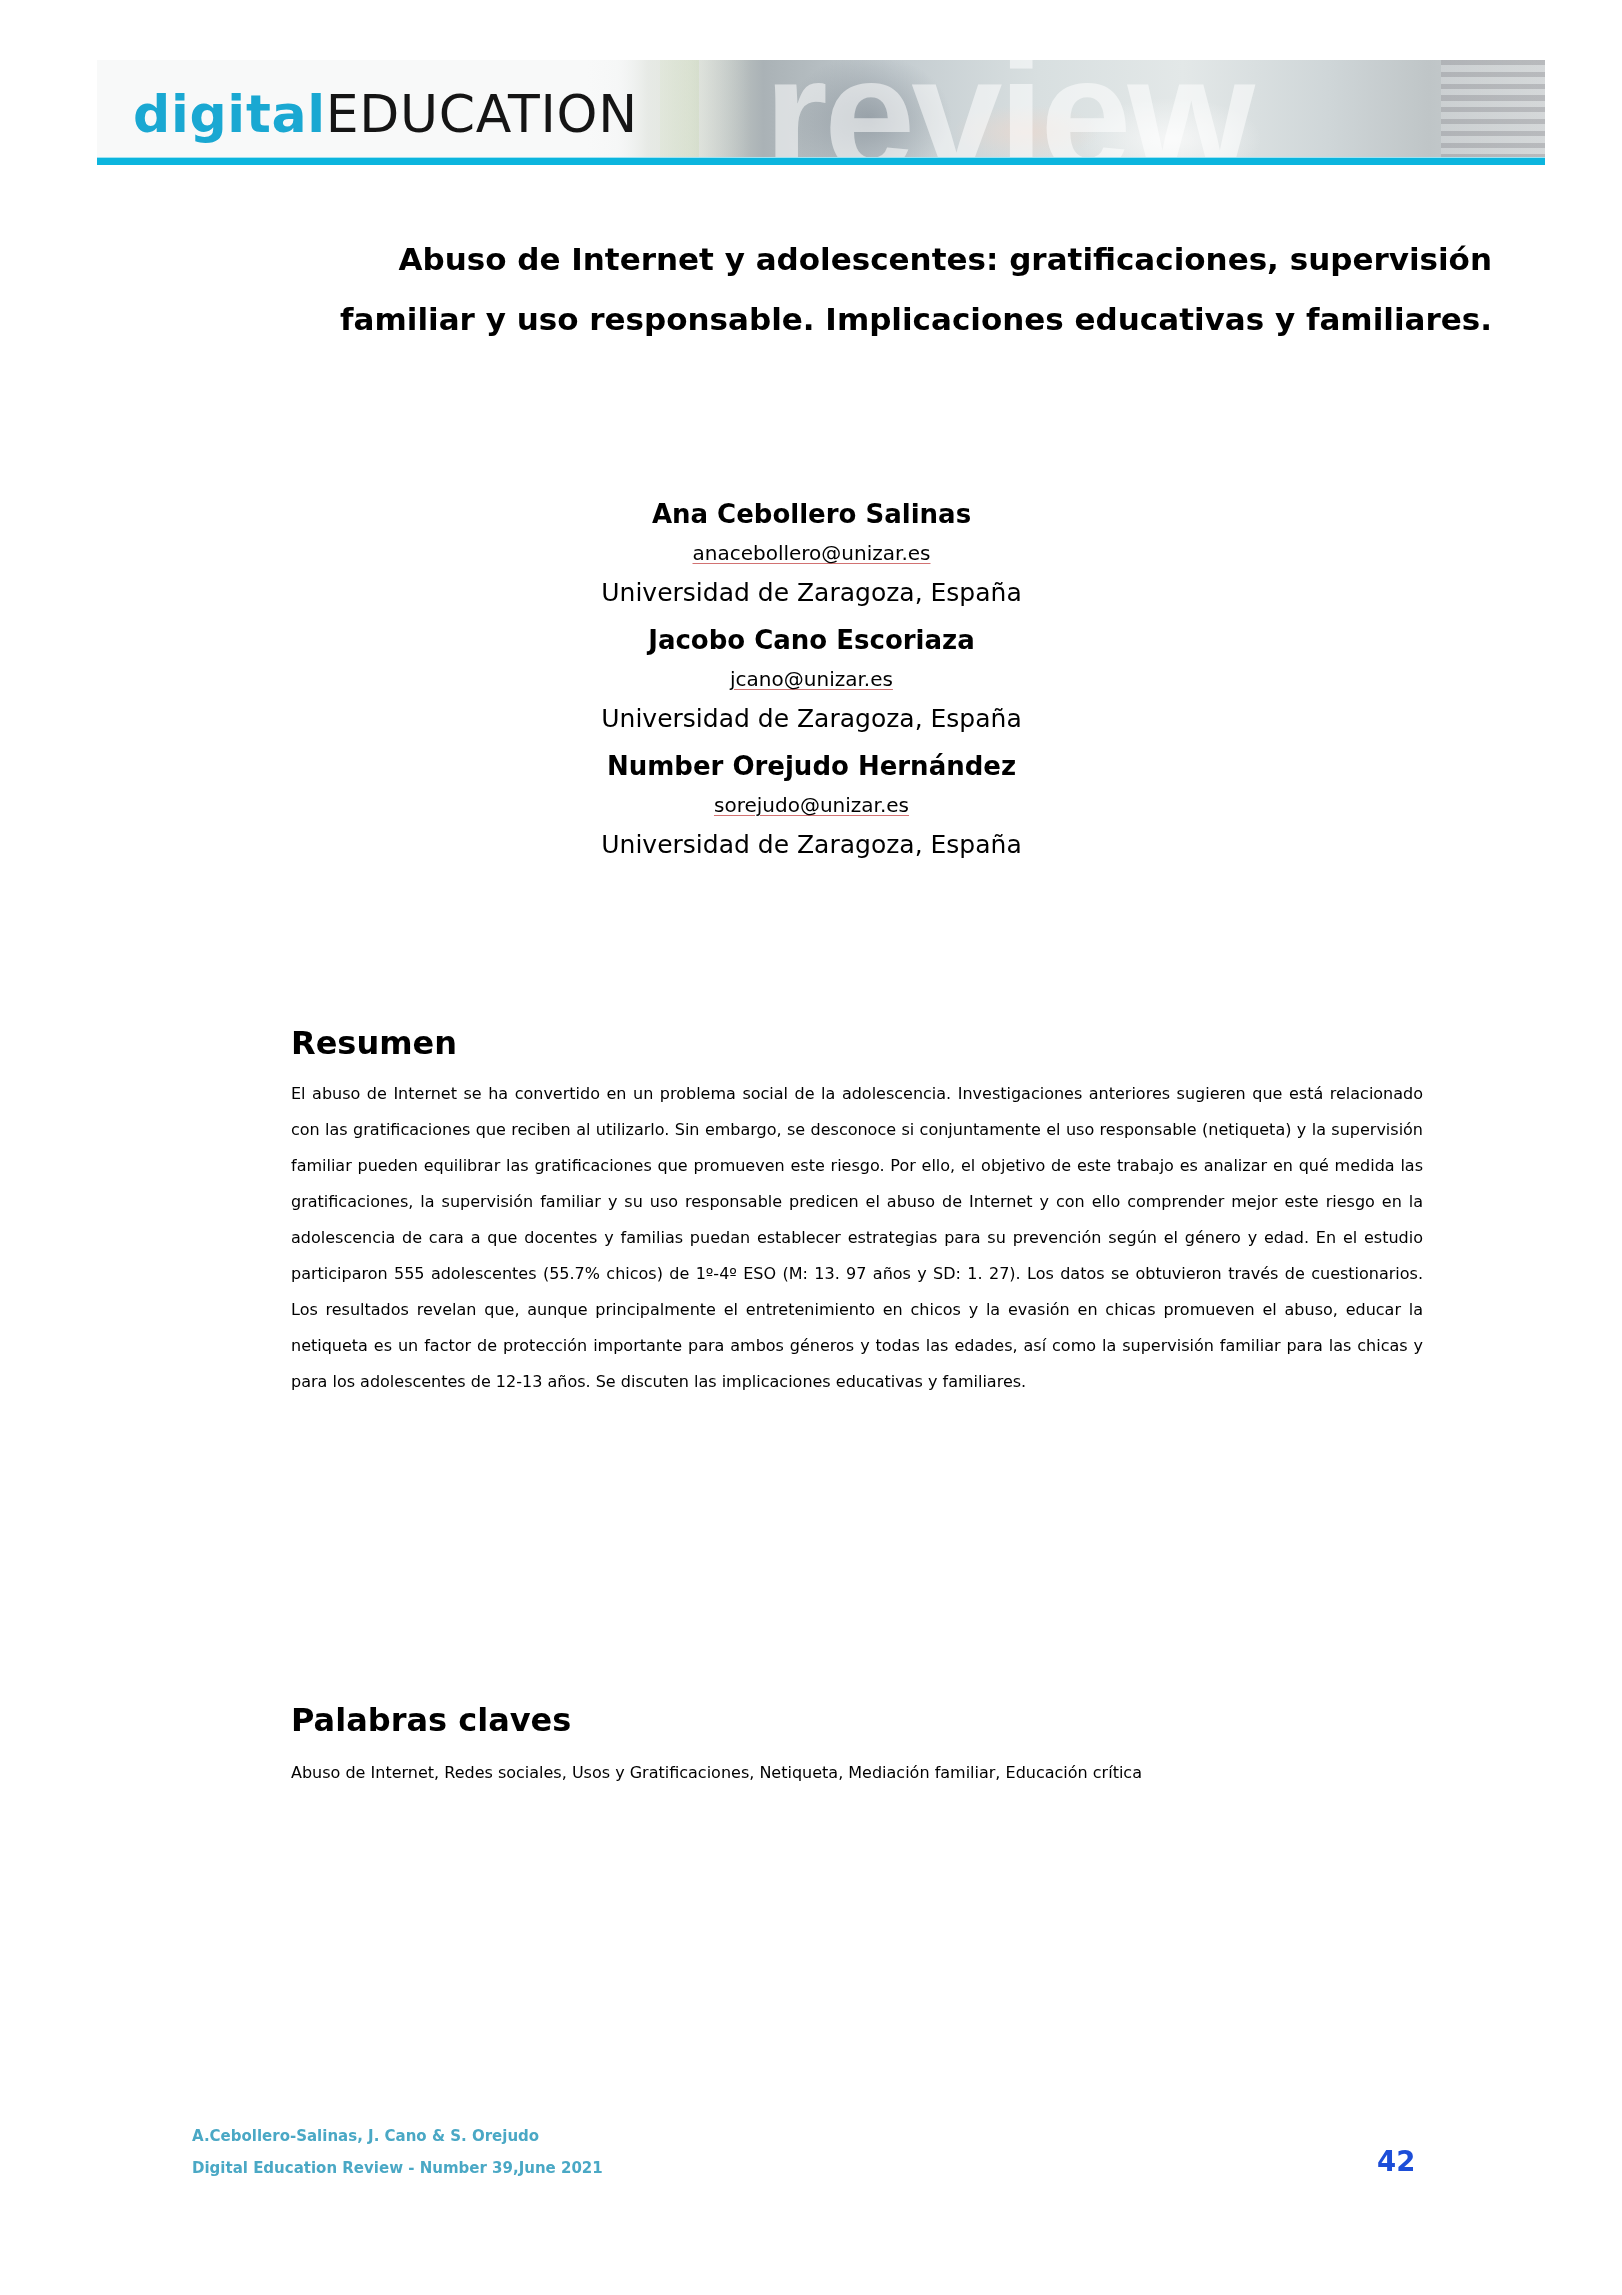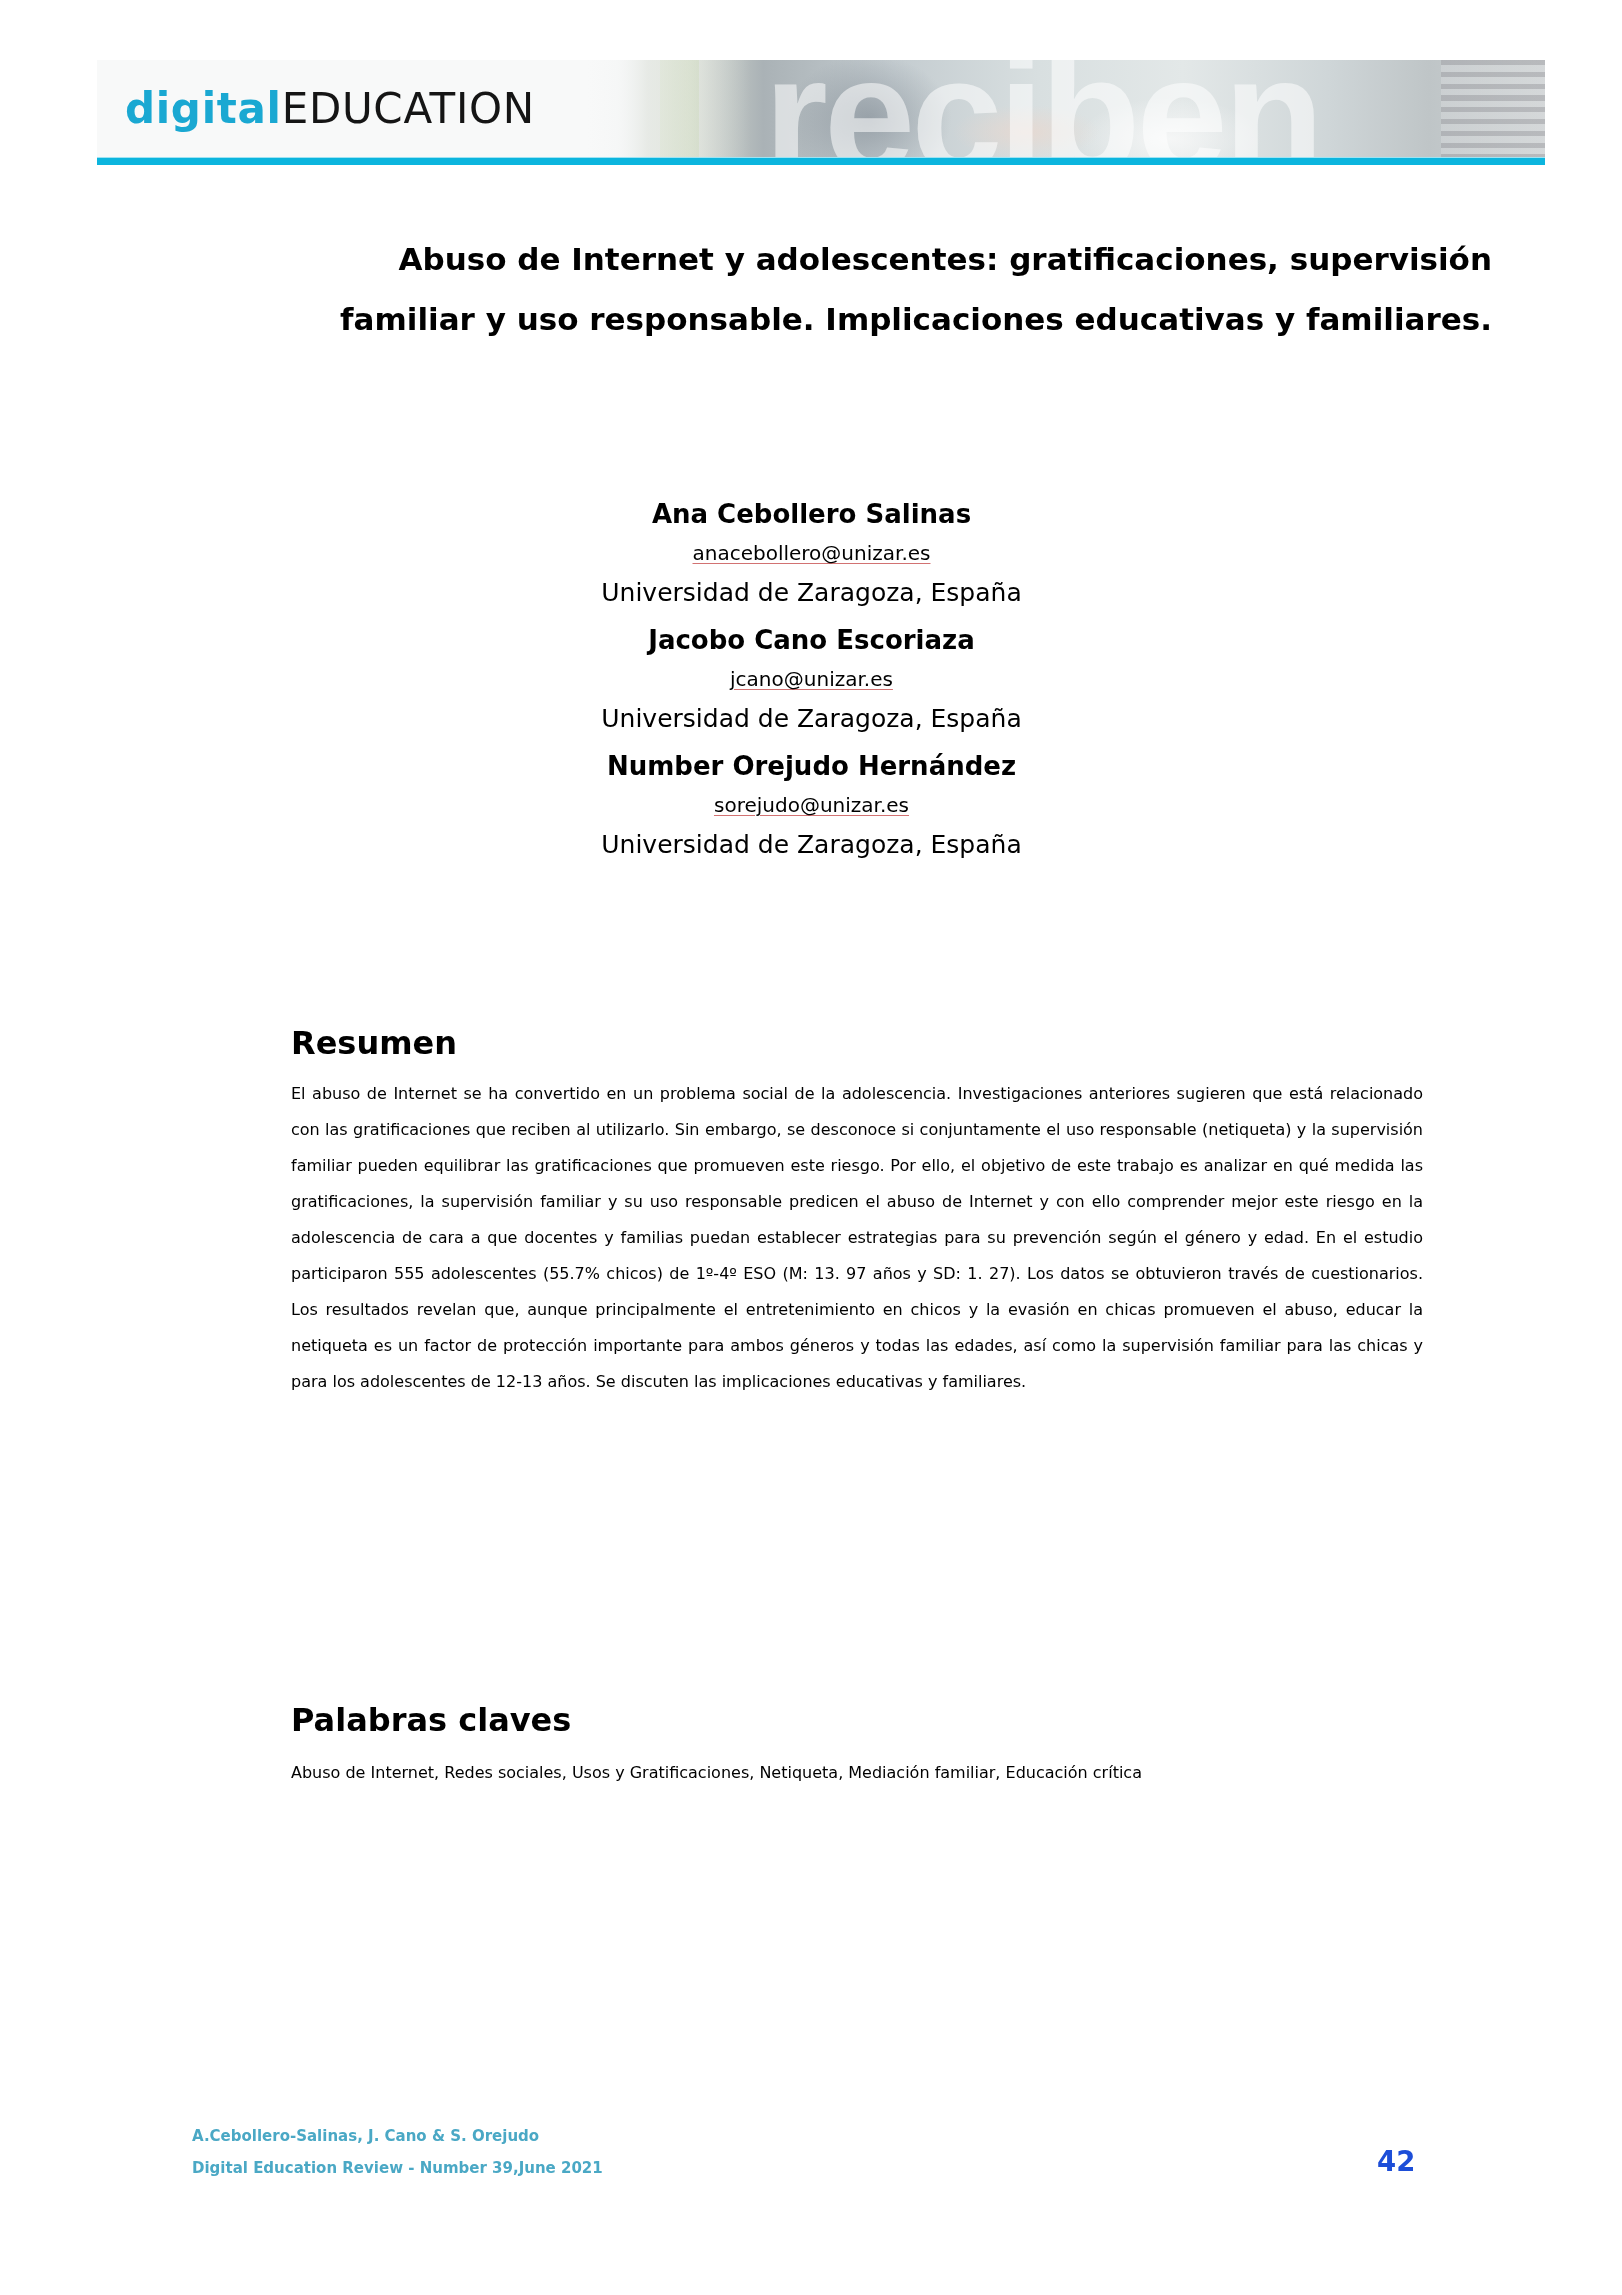--- a/index.html
+++ b/index.html
@@ -29,21 +29,21 @@
     position: absolute; left: 0; top: 0; width: 654px; height: 99px;
     background: linear-gradient(90deg, rgba(248,249,249,1) 0%, rgba(248,249,249,1) 75%, rgba(248,249,249,0) 100%);
   }
   .banner-watermark {
     position: absolute; left: 667px; top: -27.5px;
     font-family: "Liberation Sans", sans-serif; font-weight: bold;
     font-size: 164px; letter-spacing: -3.9px; line-height: 1;
     color: rgba(255,255,255,0.55);
   }
   .logo {
-    position: absolute; left: 28px; top: 27.5px; font-size: 42px; line-height: 1;
+    position: absolute; left: 36px; top: 27.5px; font-size: 52px; line-height: 1;
     font-family: "DejaVu Sans", sans-serif; letter-spacing: 0.7px; white-space: nowrap;
   }
   .logo .digital { color: #1aa8d2; font-weight: bold; }
   .logo .education { color: #151515; }
   .banner-bar {
     position: absolute; left: 97px; top: 158px; width: 1448px; height: 7.2px;
     background: #0cb5de;
   }
   .banner-bar-light {
     position: absolute; left: 97px; top: 157px; width: 1448px; height: 1.3px;
@@ -83,21 +83,21 @@
     position: absolute; left: 1377px; top: 2145px; color: #1d4ed8;
     font-weight: bold; font-size: 27.5px;
   }
 </style>
 </head>
 <body>
 
 <div class="banner">
   <div class="banner-photo"></div>
   <div class="banner-fade"></div>
-  <div class="banner-watermark">reciben</div>
+  <div class="banner-watermark">review</div>
   <div class="logo"><span class="digital">digital</span><span class="education">EDUCATION</span></div>
 </div>
 <div class="banner-bar-light"></div>
 <div class="banner-bar"></div>
 
 <div class="title">
   <div>Abuso de Internet y adolescentes: gratificaciones, supervisión</div>
   <div>familiar y uso responsable. Implicaciones educativas y familiares.</div>
 </div>
 

